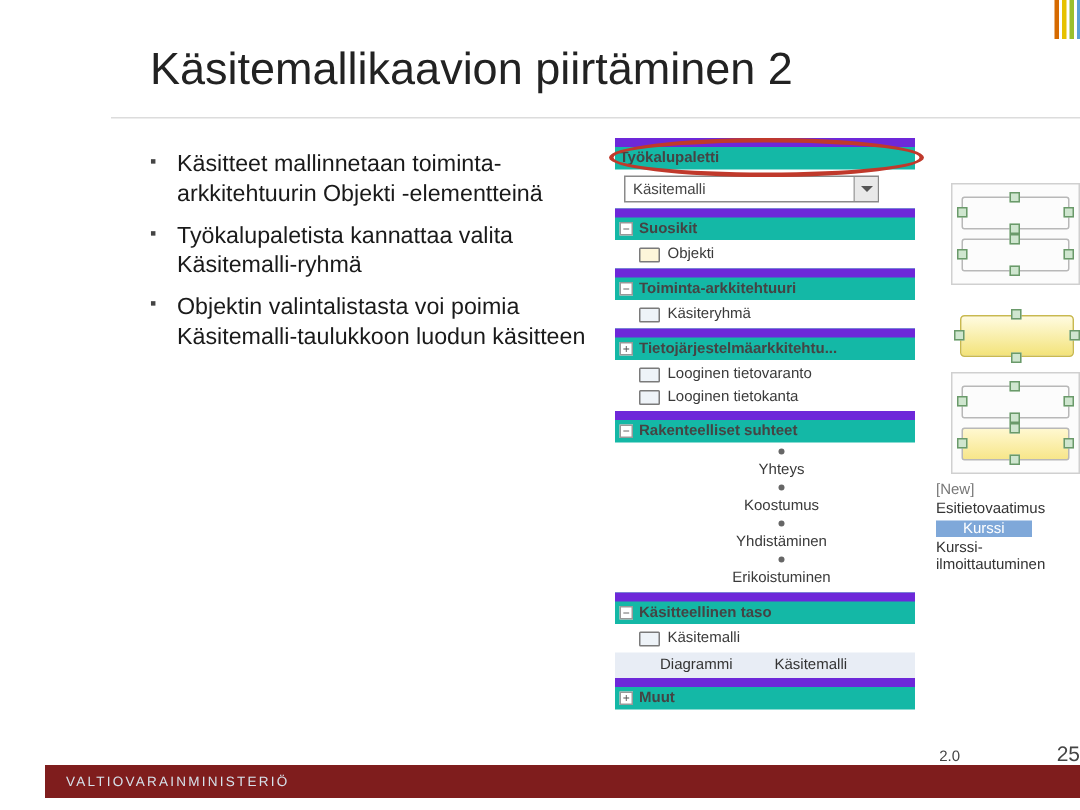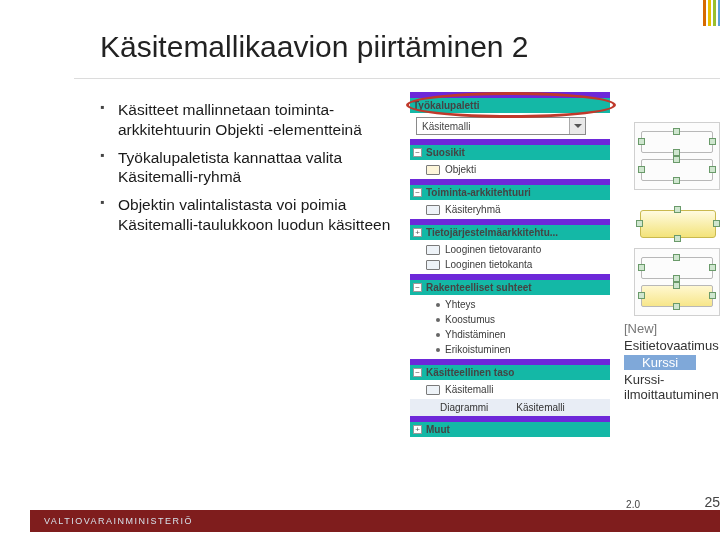--- a/index.html
+++ b/index.html
@@ -14,21 +14,21 @@
   .bullets li::before { content: "▪"; position: absolute; left: 0; top: 0; color: #444; font-size: 12px; }
   .panels { position: absolute; top: 92px; left: 380px; width: 200px; font-size: 10px; color: #333; }
   .panel-head { display: flex; align-items: center; gap: 4px; border-top: 6px solid #6d28d9; padding: 2px 3px; background: #14b8a6; }
   .panel-head .tgl { width: 9px; height: 9px; border: 1px solid #999; font-size: 8px; line-height: 7px; text-align: center; color: #555; background: #fff; }
   .panel-head .lbl { font-weight: bold; color: #444; }
   .panel-body { padding: 2px 0; }
   .item { display: flex; align-items: center; gap: 5px; padding: 2px 4px 2px 16px; }
   .item .ic { width: 14px; height: 10px; border: 1px solid #7a7a7a; border-radius: 1px; background: #eef3f8; flex: none; }
   .item .ic.pale { background: #fdf6da; }
   .item .txt { color: #3a3a3a; }
-  .item.sub { padding-left: 26px; }
+  .item.sub { padding-left: 26px; flex-direction: column; }
   .item .bul { width: 4px; height: 4px; background: #666; border-radius: 50%; flex: none; }
   .dropdown-wrap { position: relative; padding: 4px 6px; }
   .dropdown { position: relative; width: 170px; height: 18px; border: 1px solid #8a8a8a; background: #fff; display: flex; align-items: center; padding: 0 5px; font-size: 10px; color: #444; }
   .dropdown .arrow { position: absolute; right: 0; top: 0; width: 16px; height: 100%; border-left: 1px solid #aaa; background: #e9e9e9; display: flex; align-items: center; justify-content: center; }
   .dropdown .arrow::after { content: ""; border-left: 4px solid transparent; border-right: 4px solid transparent; border-top: 4px solid #555; }
   .circle-anno { position: absolute; border: 3px solid #c0392b; border-radius: 50%/50%; pointer-events: none; }
   .circle1 { top: 92px; left: 376px; width: 210px; height: 26px; }
   .highlight-row { background: #e8edf5; }
   .highlight-text { background: #7fa8d9; color: #fff; padding: 0 18px; display: inline-block; }
   .right-chips { position: absolute; left: 604px; width: 86px; }
@@ -40,21 +40,21 @@
   .chip .h.lf { left: -4px; top: 50%; margin-top: -4px; }
   .chip .h.rt { right: -4px; top: 50%; margin-top: -4px; }
   .chip.filled { background: linear-gradient(#fff8d0,#f7e68a); }
   .obj-canvas { position: absolute; top: 165px; left: 604px; width: 88px; height: 48px; }
   .obj-box { position: absolute; left: 6px; top: 10px; width: 76px; height: 28px; background: linear-gradient(#fffbe0,#f3e37a); border: 1px solid #c9b94f; border-radius: 3px; }
   .obj-box .hh { position: absolute; width: 7px; height: 7px; background: #cfe6cf; border: 1px solid #6a9a6a; }
   .obj-box .hh.n { top: -5px; left: 50%; margin-left: -4px; }
   .obj-box .hh.s { bottom: -5px; left: 50%; margin-left: -4px; }
   .obj-box .hh.w { left: -5px; top: 50%; margin-top: -4px; }
   .obj-box .hh.e { right: -5px; top: 50%; margin-top: -4px; }
-  .callout { position: absolute; left: 590px; top: 276px; width: 100px; font-size: 13px; color: #333; }
+  .callout { position: absolute; left: 590px; top: 276px; width: 100px; font-size: 10px; color: #333; }
   .callout .row { padding: 1px 4px; }
   .callout .new { color: #777; }
   .footer { position: absolute; left: 0; bottom: 0; width: 100%; height: 30px; }
   .footer .bar { height: 22px; background: #7f1d1d; display: flex; align-items: center; padding-left: 14px; }
   .footer .bar .min { color: #d6e1ea; font-size: 9px; letter-spacing: 1.5px; }
   .footer .ver { position: absolute; right: 110px; bottom: 30px; font-size: 10px; color: #444; }
   .footer .pg { position: absolute; right: 30px; bottom: 30px; font-size: 14px; color: #444; }
 </style>
 </head>
 <body>

